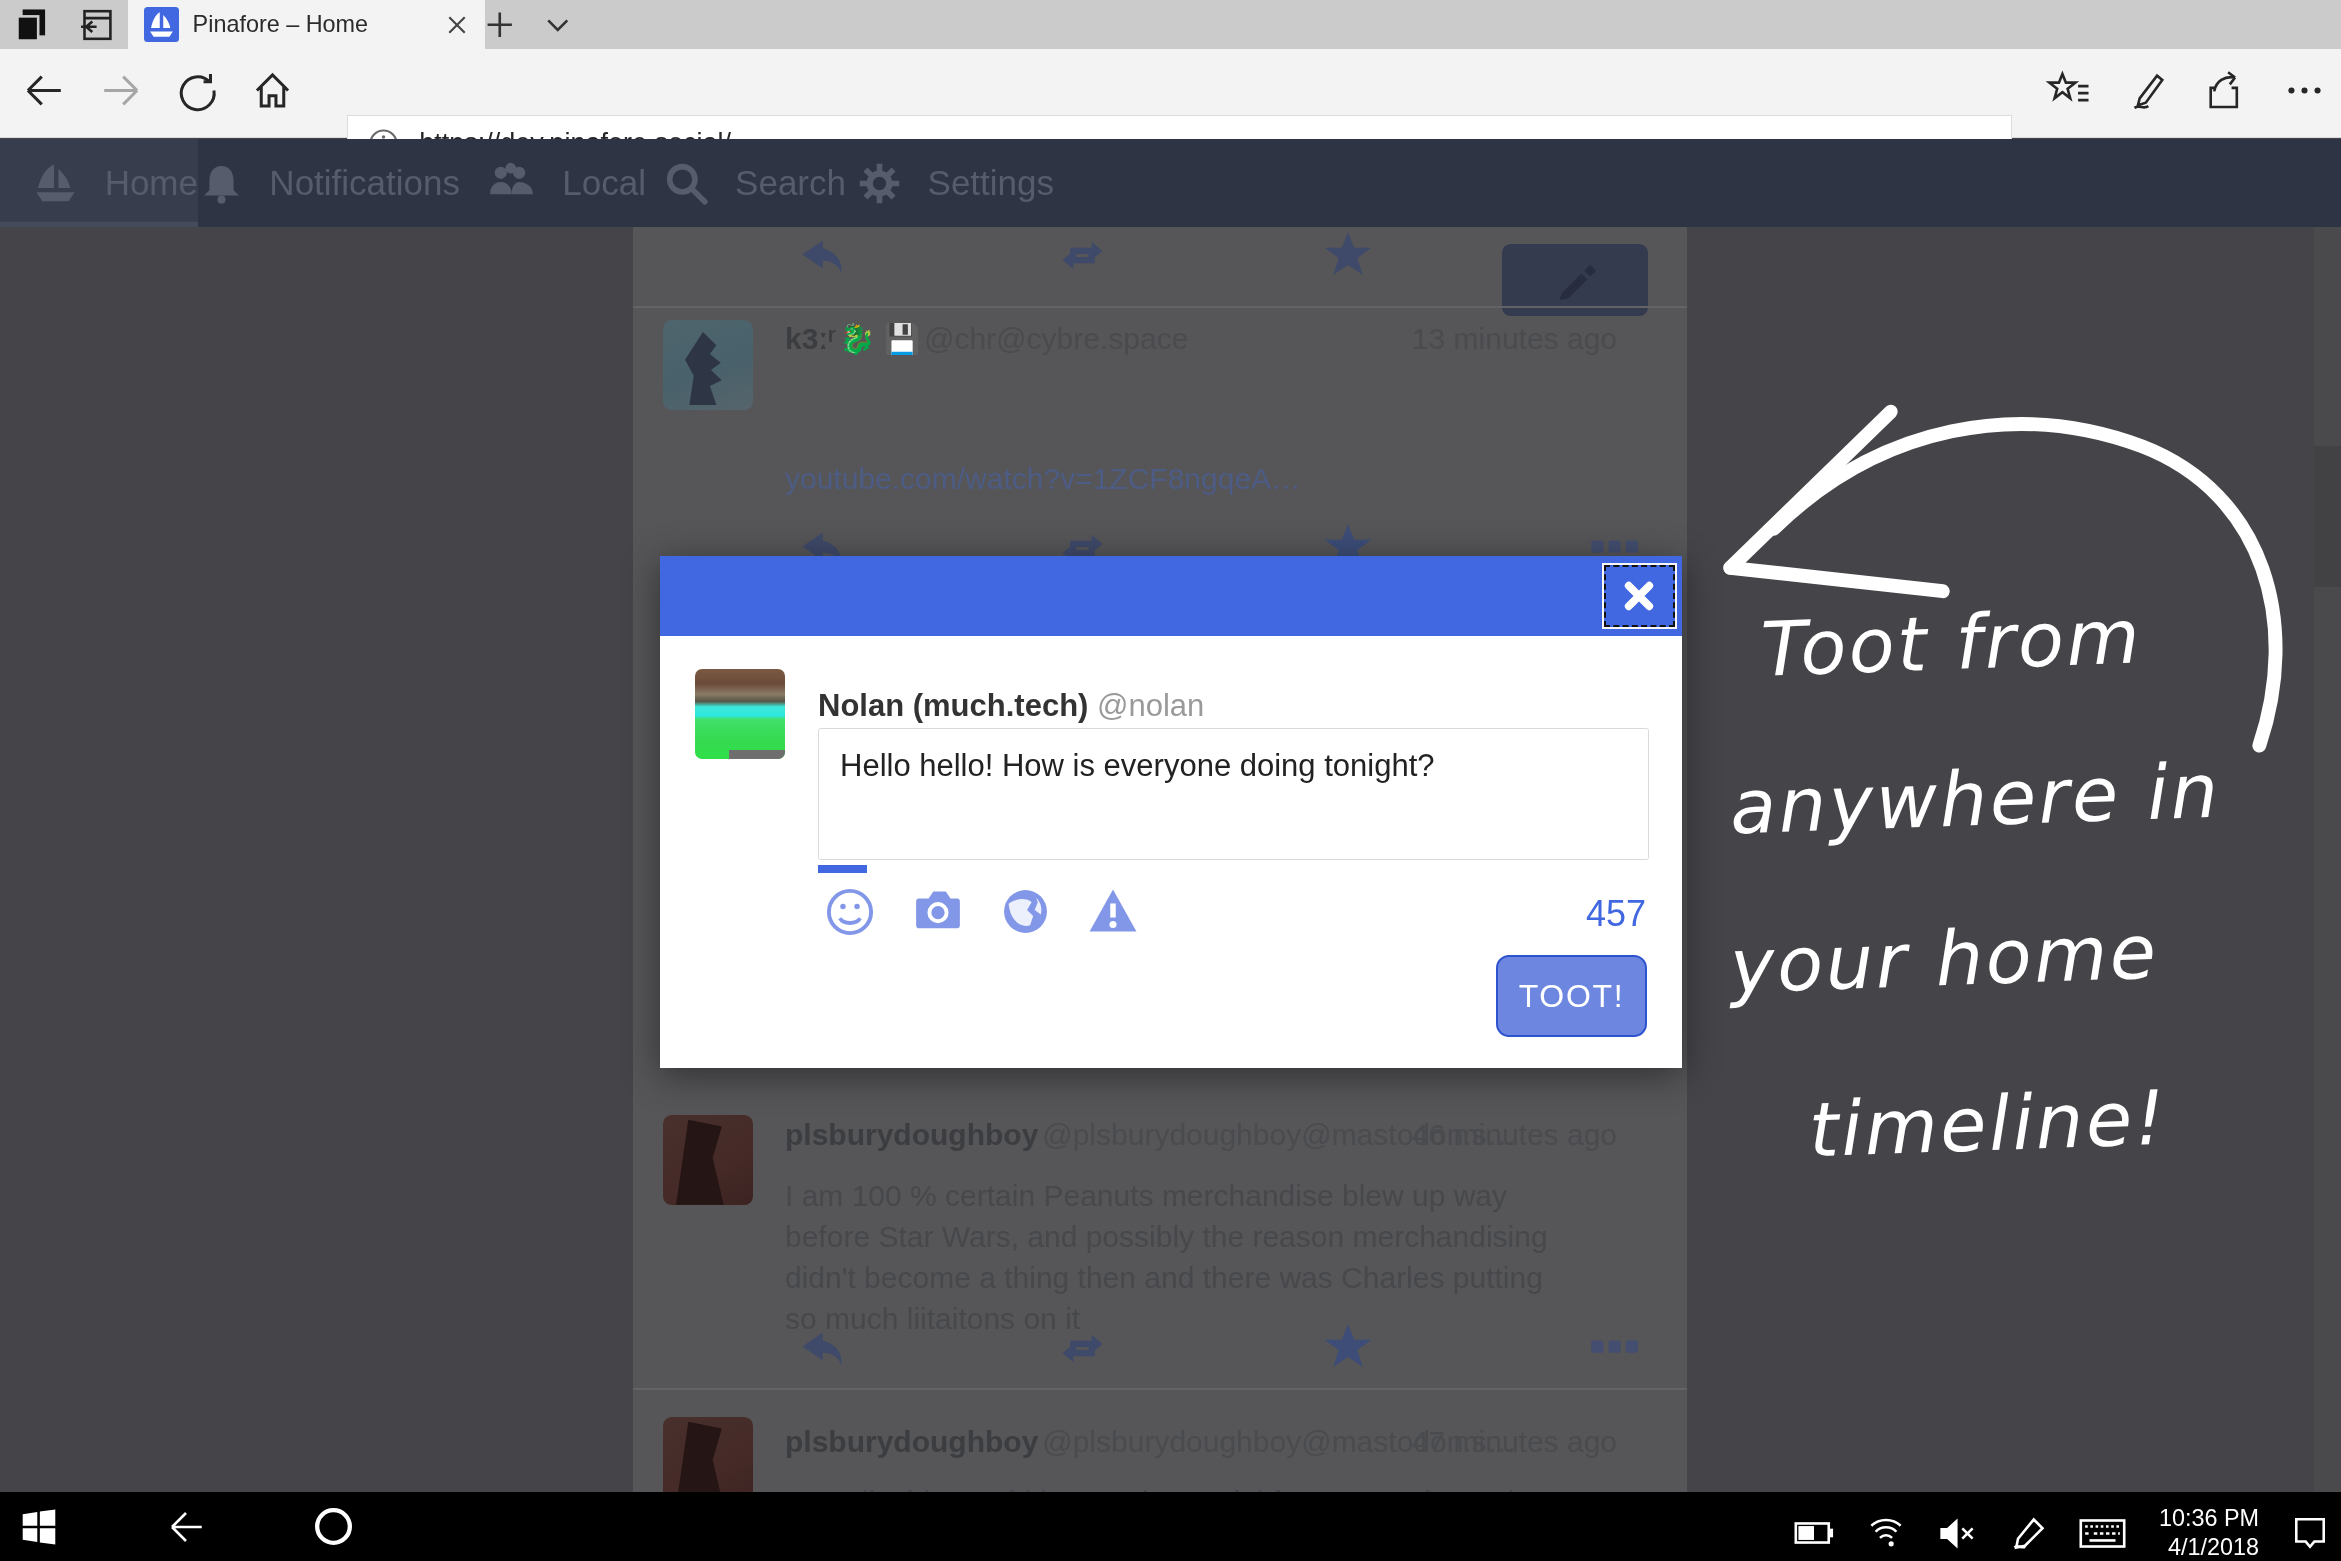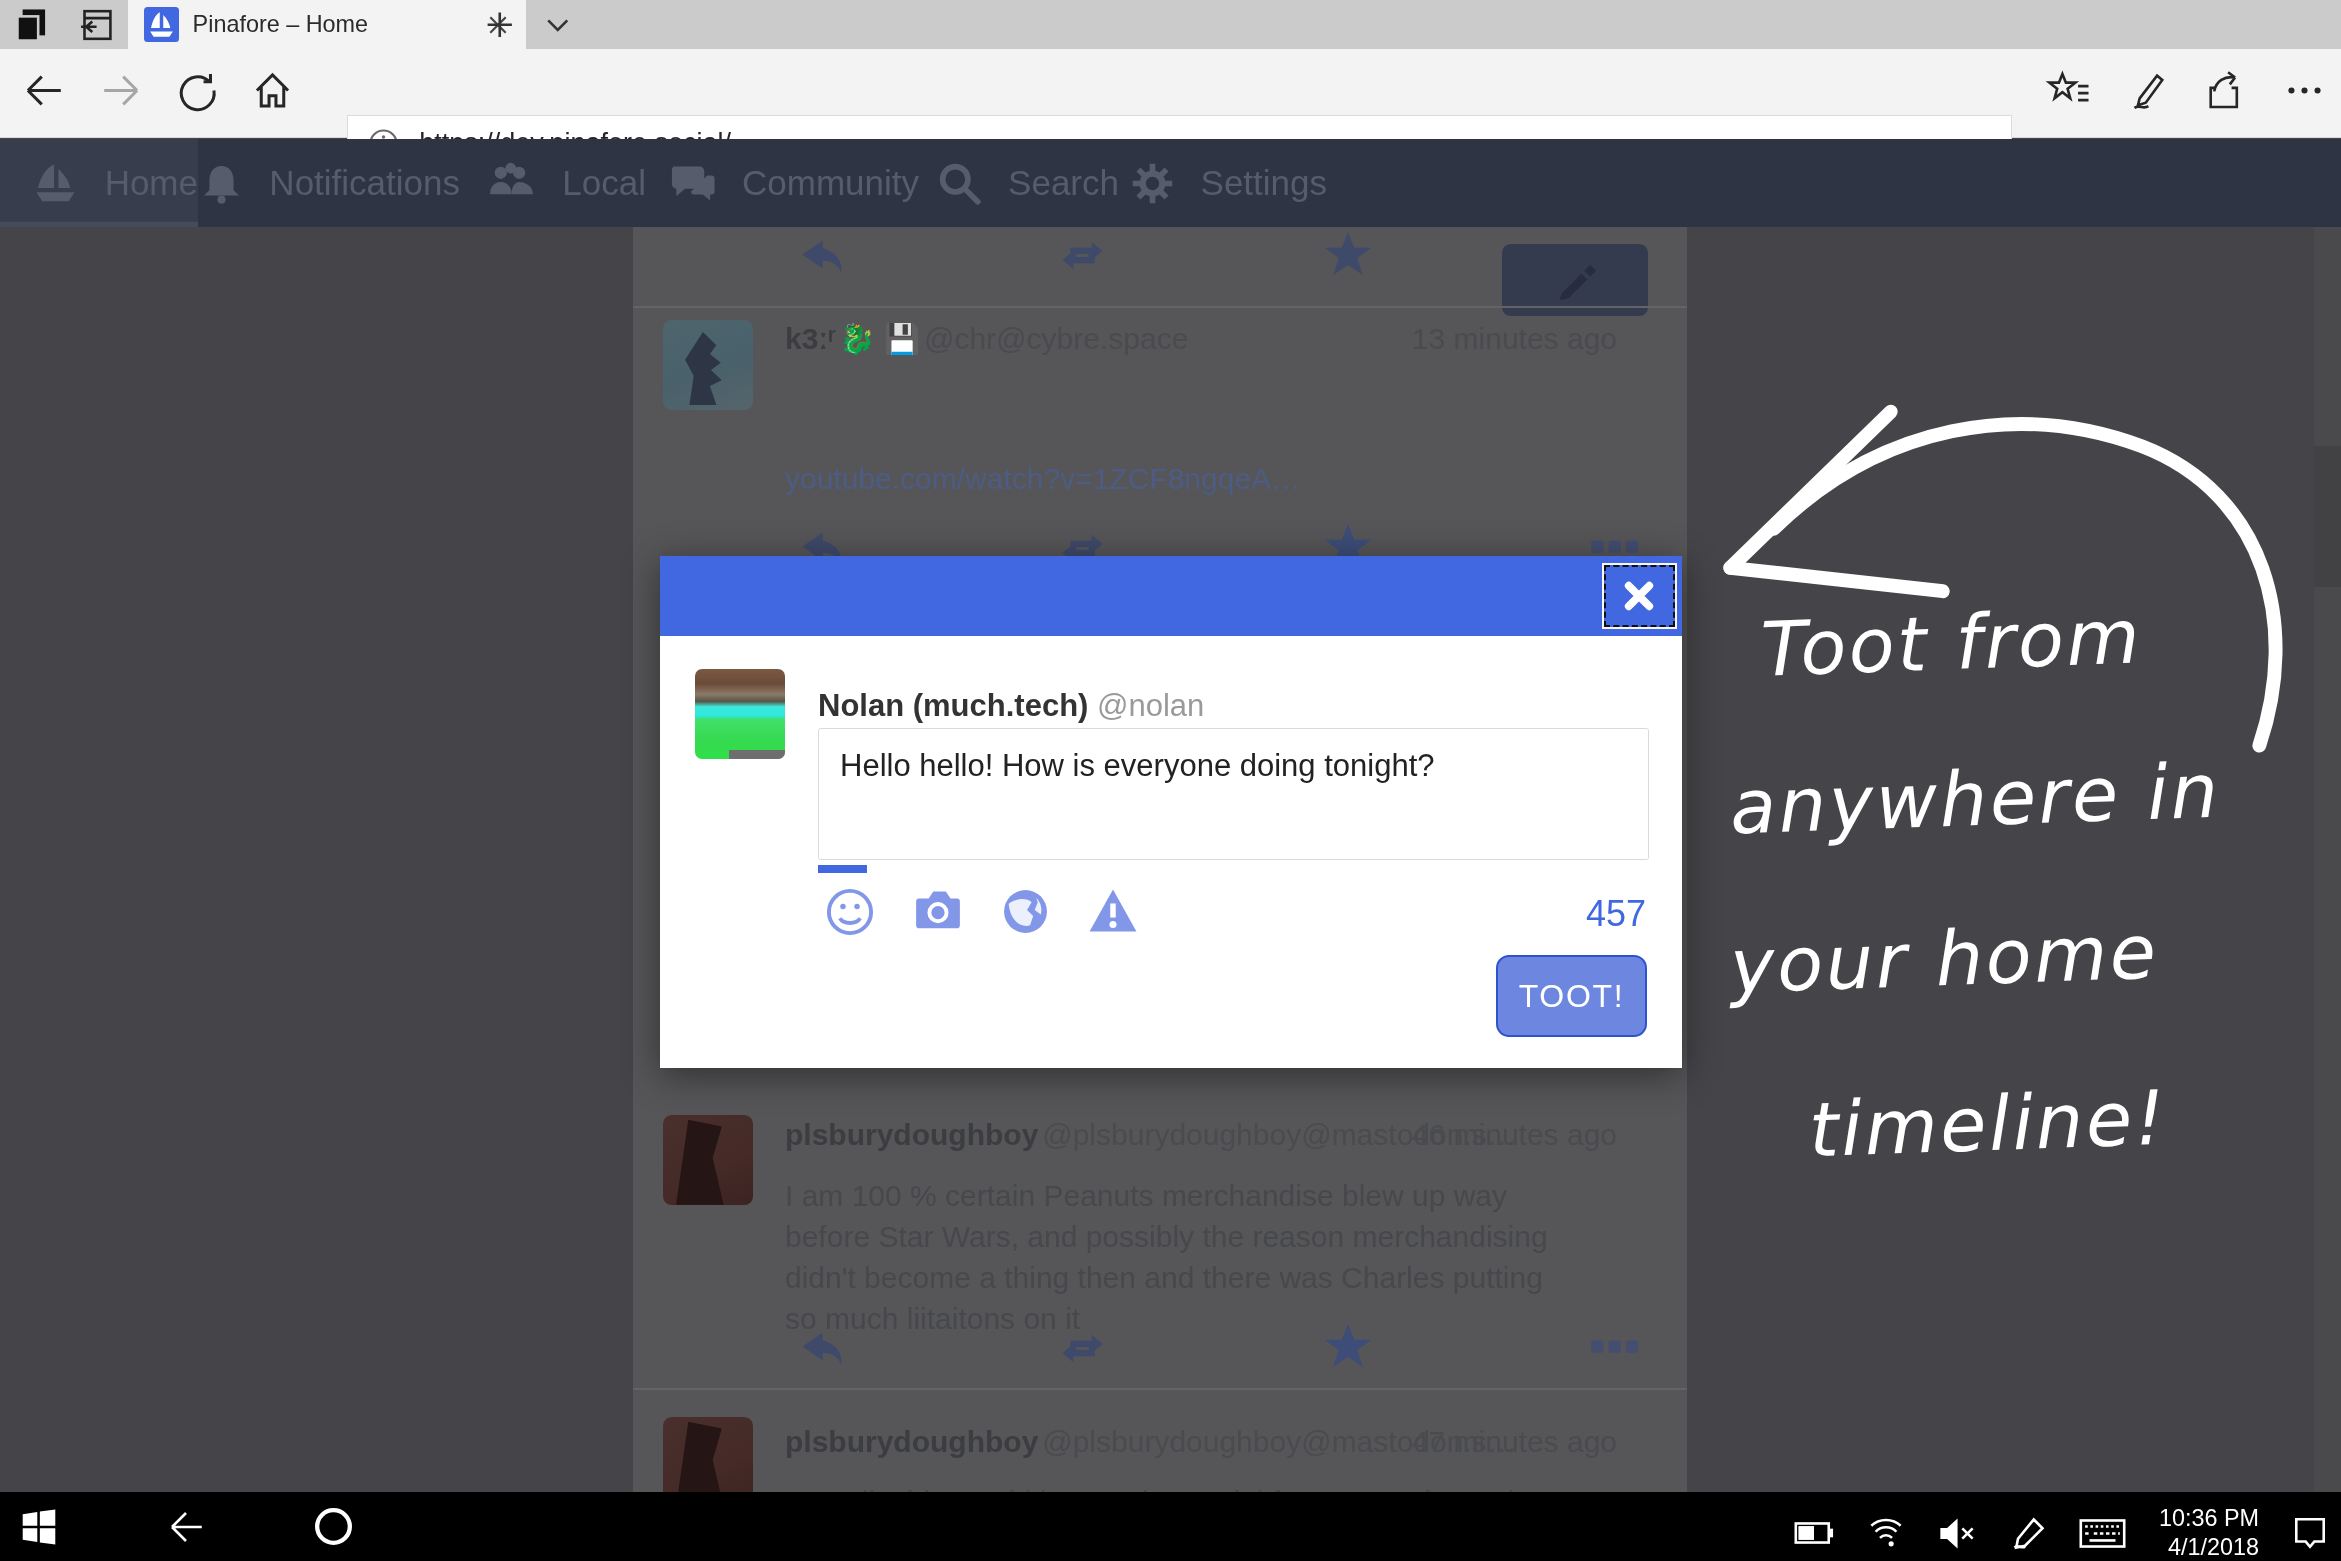--- a/index.html
+++ b/index.html
@@ -3,21 +3,21 @@
 <meta charset="utf-8">
 <style>
   html,body{margin:0;padding:0}
   body{width:2342px;height:1561px;overflow:hidden;position:relative;
        font-family:"Liberation Sans",sans-serif;background:#454549;}
   .abs{position:absolute}
   svg{display:block}
 
   
   .tabbar{left:0;top:0;width:2342px;height:49px;background:#cbcbcb;}
-  .tab{left:128px;top:0;width:398px;height:49px;background:#f3f3f3;
+  .tab{left:128px;top:0;width:357px;height:49px;background:#f3f3f3;
        display:flex;align-items:center;gap:14px;padding:0 15.6px;box-sizing:border-box;}
   .tab-title{font-size:23.4px;color:#2b2b2b;flex:1;white-space:nowrap;overflow:hidden}
   .chrome-btn{display:flex;align-items:center;justify-content:center;width:49px;height:49px;color:#222}
   .toolbar{left:0;top:49px;width:2342px;height:89px;background:#f3f3f3;border-bottom:1.7px solid #d8d8d8;box-sizing:border-box}
   .urlbox{left:347px;top:66px;width:1665px;height:57px;background:#fff;border:1.7px solid #dcdcdc;
           box-sizing:border-box;display:flex;align-items:center;gap:17.3px;padding:0 19px}
   .urlbox input{border:none;outline:none;font-size:27px;color:#262626;flex:1;background:transparent;
                 font-family:"Liberation Sans",sans-serif}
 
   
@@ -234,29 +234,20 @@
       <svg width="49" height="43" viewBox="0 0 64 56" fill="currentColor">
           <circle cx="18" cy="14" r="8"></circle>
           <circle cx="42" cy="14" r="8"></circle>
           <path d="M4 42 C4 30 12 26 18 26 C24 26 32 30 32 42 Z"></path>
           <path d="M32 42 C32 30 38 26 42 26 C48 26 60 30 60 42 Z"></path>
           <circle cx="31" cy="8" r="7"></circle>
         </svg>
     </span>
     <span>Local</span>
   </div>
-  <div class="pnav-item" style="width:273px">
-    <span>
-      <svg width="47" height="43" viewBox="0 0 64 58" fill="currentColor">
-          <path d="M6 6 H42 A6 6 0 0 1 48 12 V30 A6 6 0 0 1 42 36 H22 L10 46 V36 A6 6 0 0 1 4 30 V12 A6 6 0 0 1 6 6 Z"></path>
-          <path d="M52 18 H58 A4 4 0 0 1 62 22 V40 A4 4 0 0 1 58 44 H56 V52 L46 44 H34 A4 4 0 0 1 30 40"></path>
-        </svg>
-    </span>
-    <span>Community</span>
-  </div>
   <div class="pnav-item" style="width:200px">
     <span>
       <svg width="45" height="45" viewBox="0 0 64 64" fill="none" stroke="currentColor" stroke-width="8">
           <circle cx="26" cy="26" r="18"></circle>
           <path d="M40 40 L58 58" stroke-linecap="round"></path>
         </svg>
     </span>
     <span>Search</span>
   </div>
   <div class="pnav-item" style="width:208px">

